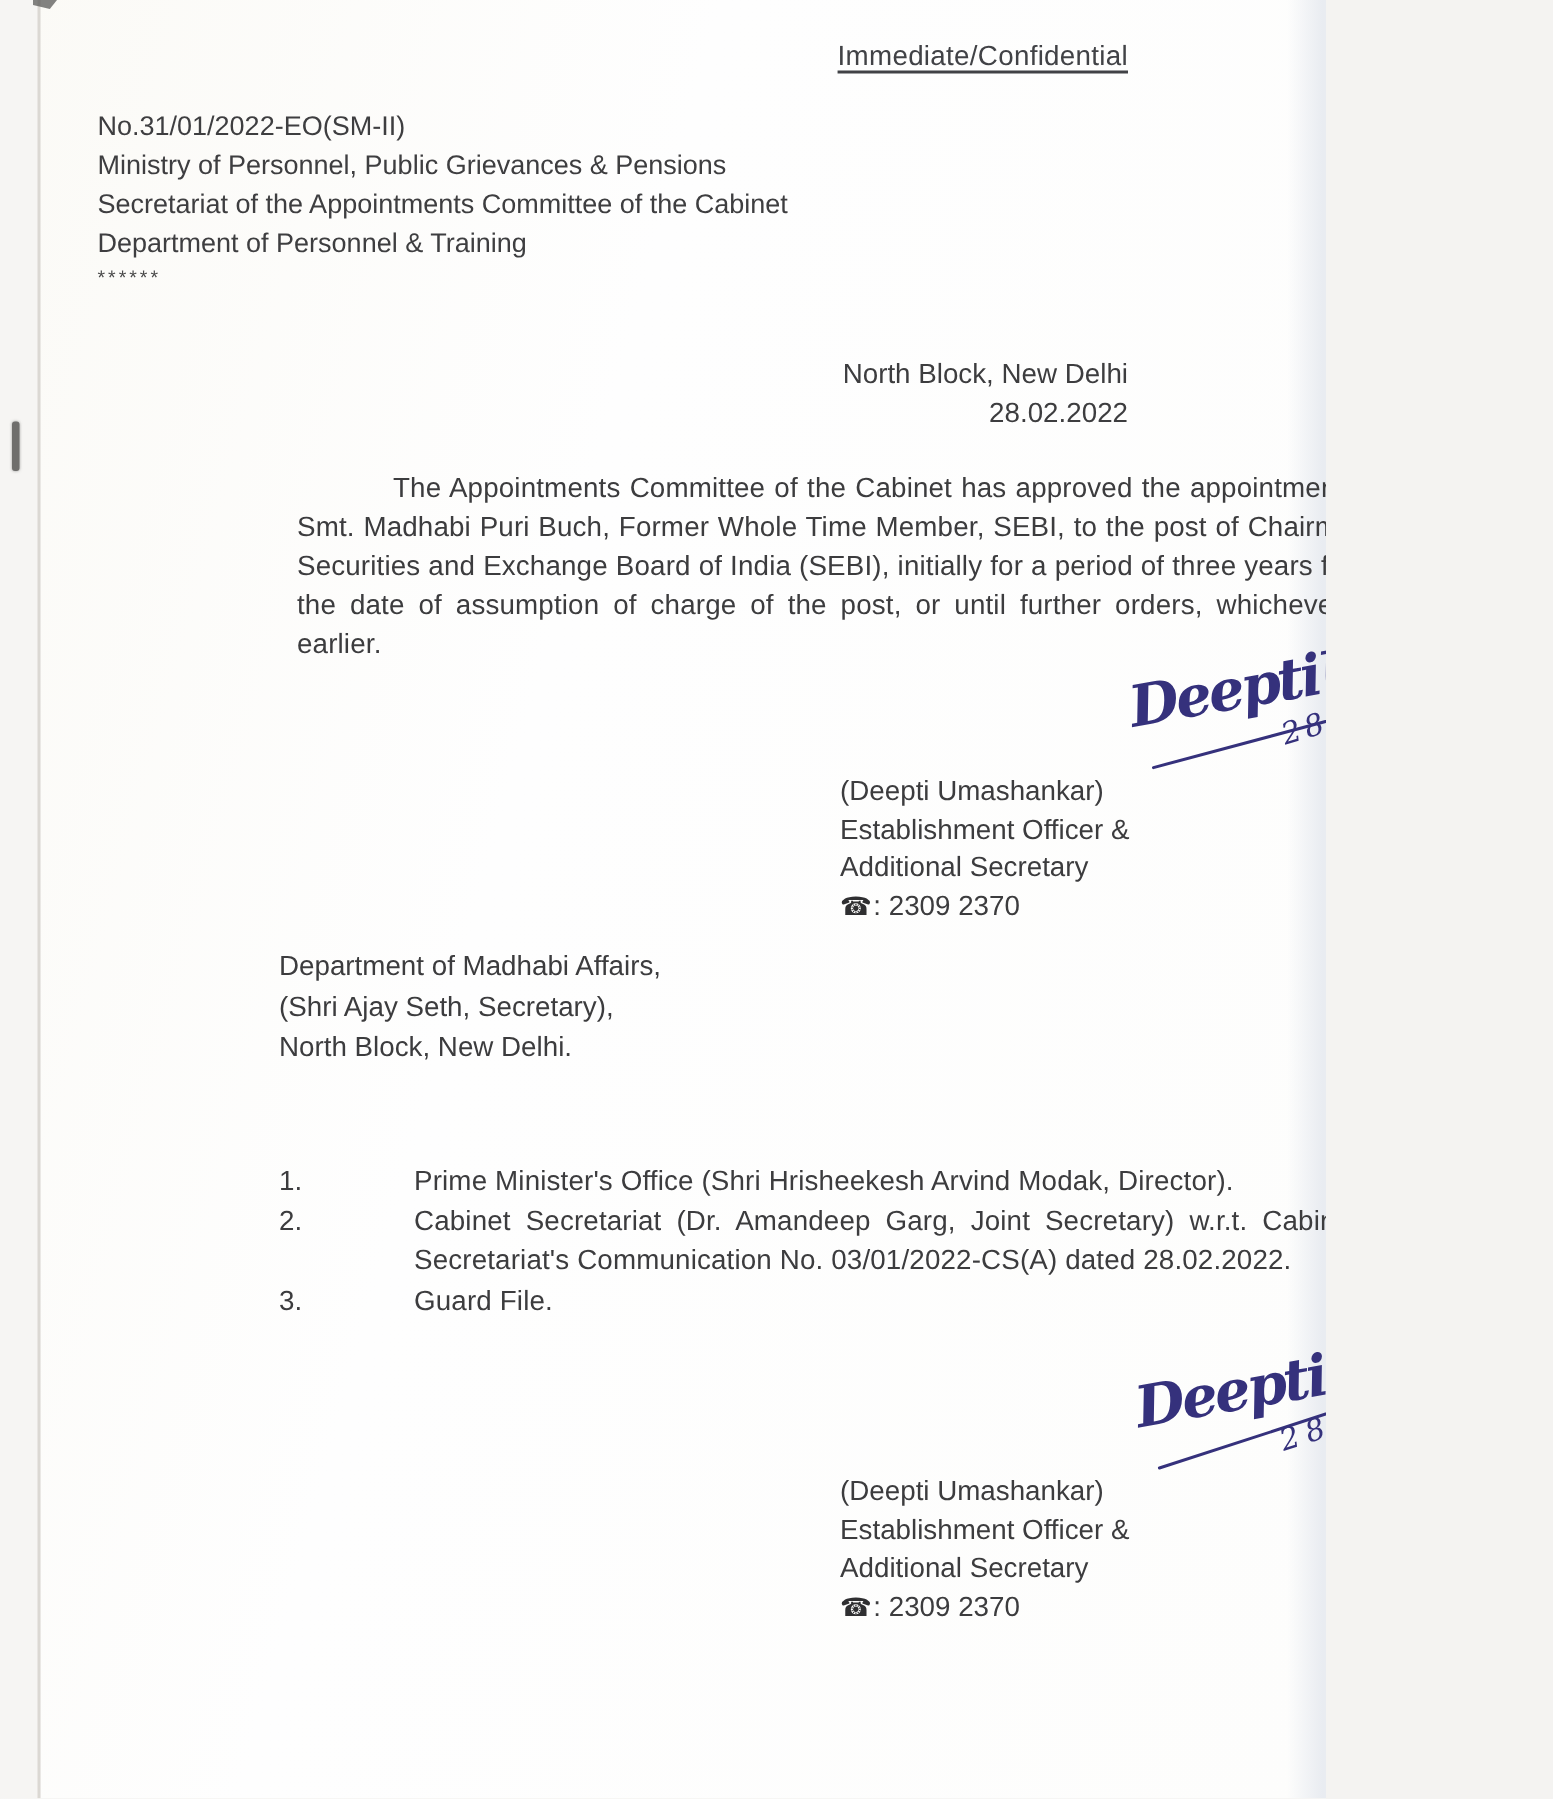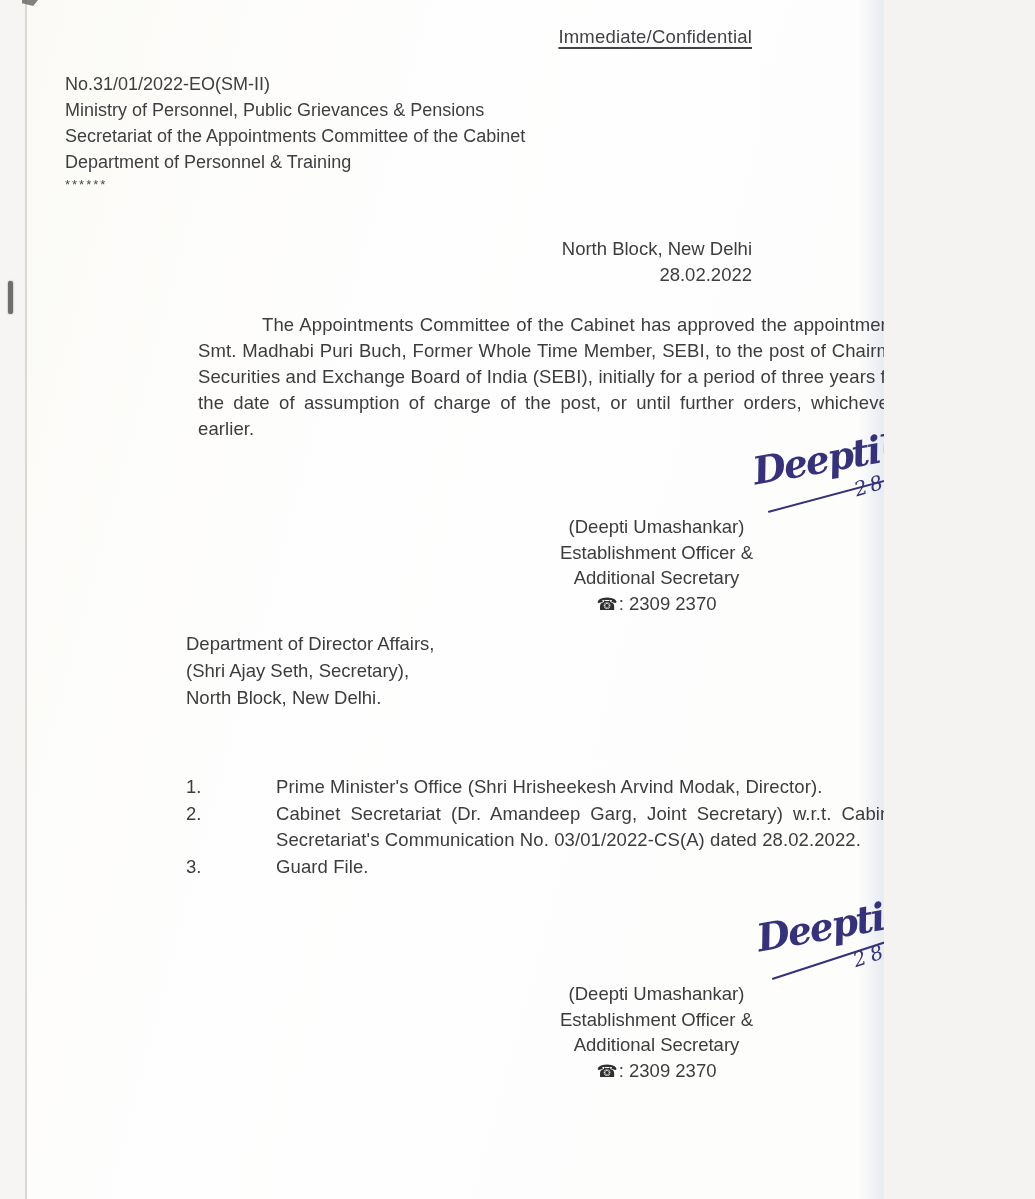--- a/index.html
+++ b/index.html
@@ -87,21 +87,21 @@
   .sig-hand-2 .sig-stroke{width:152px;transform:rotate(-18deg);}
   .sig-date{
     position:absolute;left:104px;top:26px;
     font-family:"DejaVu Serif", serif;font-style:italic;
     font-size:20px;letter-spacing:3px;white-space:nowrap;
     transform:rotate(-17deg);display:inline-block;
   }
   .sig-hand-2 .sig-date{letter-spacing:5px;transform:rotate(-18deg);left:98px;}
   .sig-text{
     position:absolute;right:131px;
-    text-align:center;font-size:18.5px;line-height:25.5px;color:#3c3c3e;
+    text-align:left;font-size:18.5px;line-height:25.5px;color:#3c3c3e;
   }
   .sig-text-1{top:514px;}
   .sig-text-2{top:981px;}
   .phone-line .phone-icon{font-size:17px;margin-right:1px;color:#2f2f31;}
   .addressee{
     position:absolute;top:630px;left:186px;
     font-size:18.5px;line-height:27px;color:#3c3c3e;
   }
   .copy-heading{
     position:absolute;top:733px;left:186px;
@@ -153,21 +153,21 @@
   <div class="sig-text sig-text-1">
     <div>(Deepti Umashankar)</div>
     <div>Establishment Officer &amp;</div>
     <div>Additional Secretary</div>
     <div class="phone-line">
       <span class="phone-icon">☎</span><span>: 2309 2370</span>
     </div>
   </div>
 
   <div class="addressee">
-    <div>Department of Director Affairs,</div>
+    <div>Department of Madhabi Affairs,</div>
     <div>(Shri Ajay Seth, Secretary),</div>
     <div>North Block, New Delhi.</div>
   </div>
 
 
   <div class="copy-list">
     <div class="copy-item">
       <span class="num">1.</span>
       <span class="txt">Prime Minister's Office (Shri Hrisheekesh Arvind Modak, Director).</span>
     </div>

